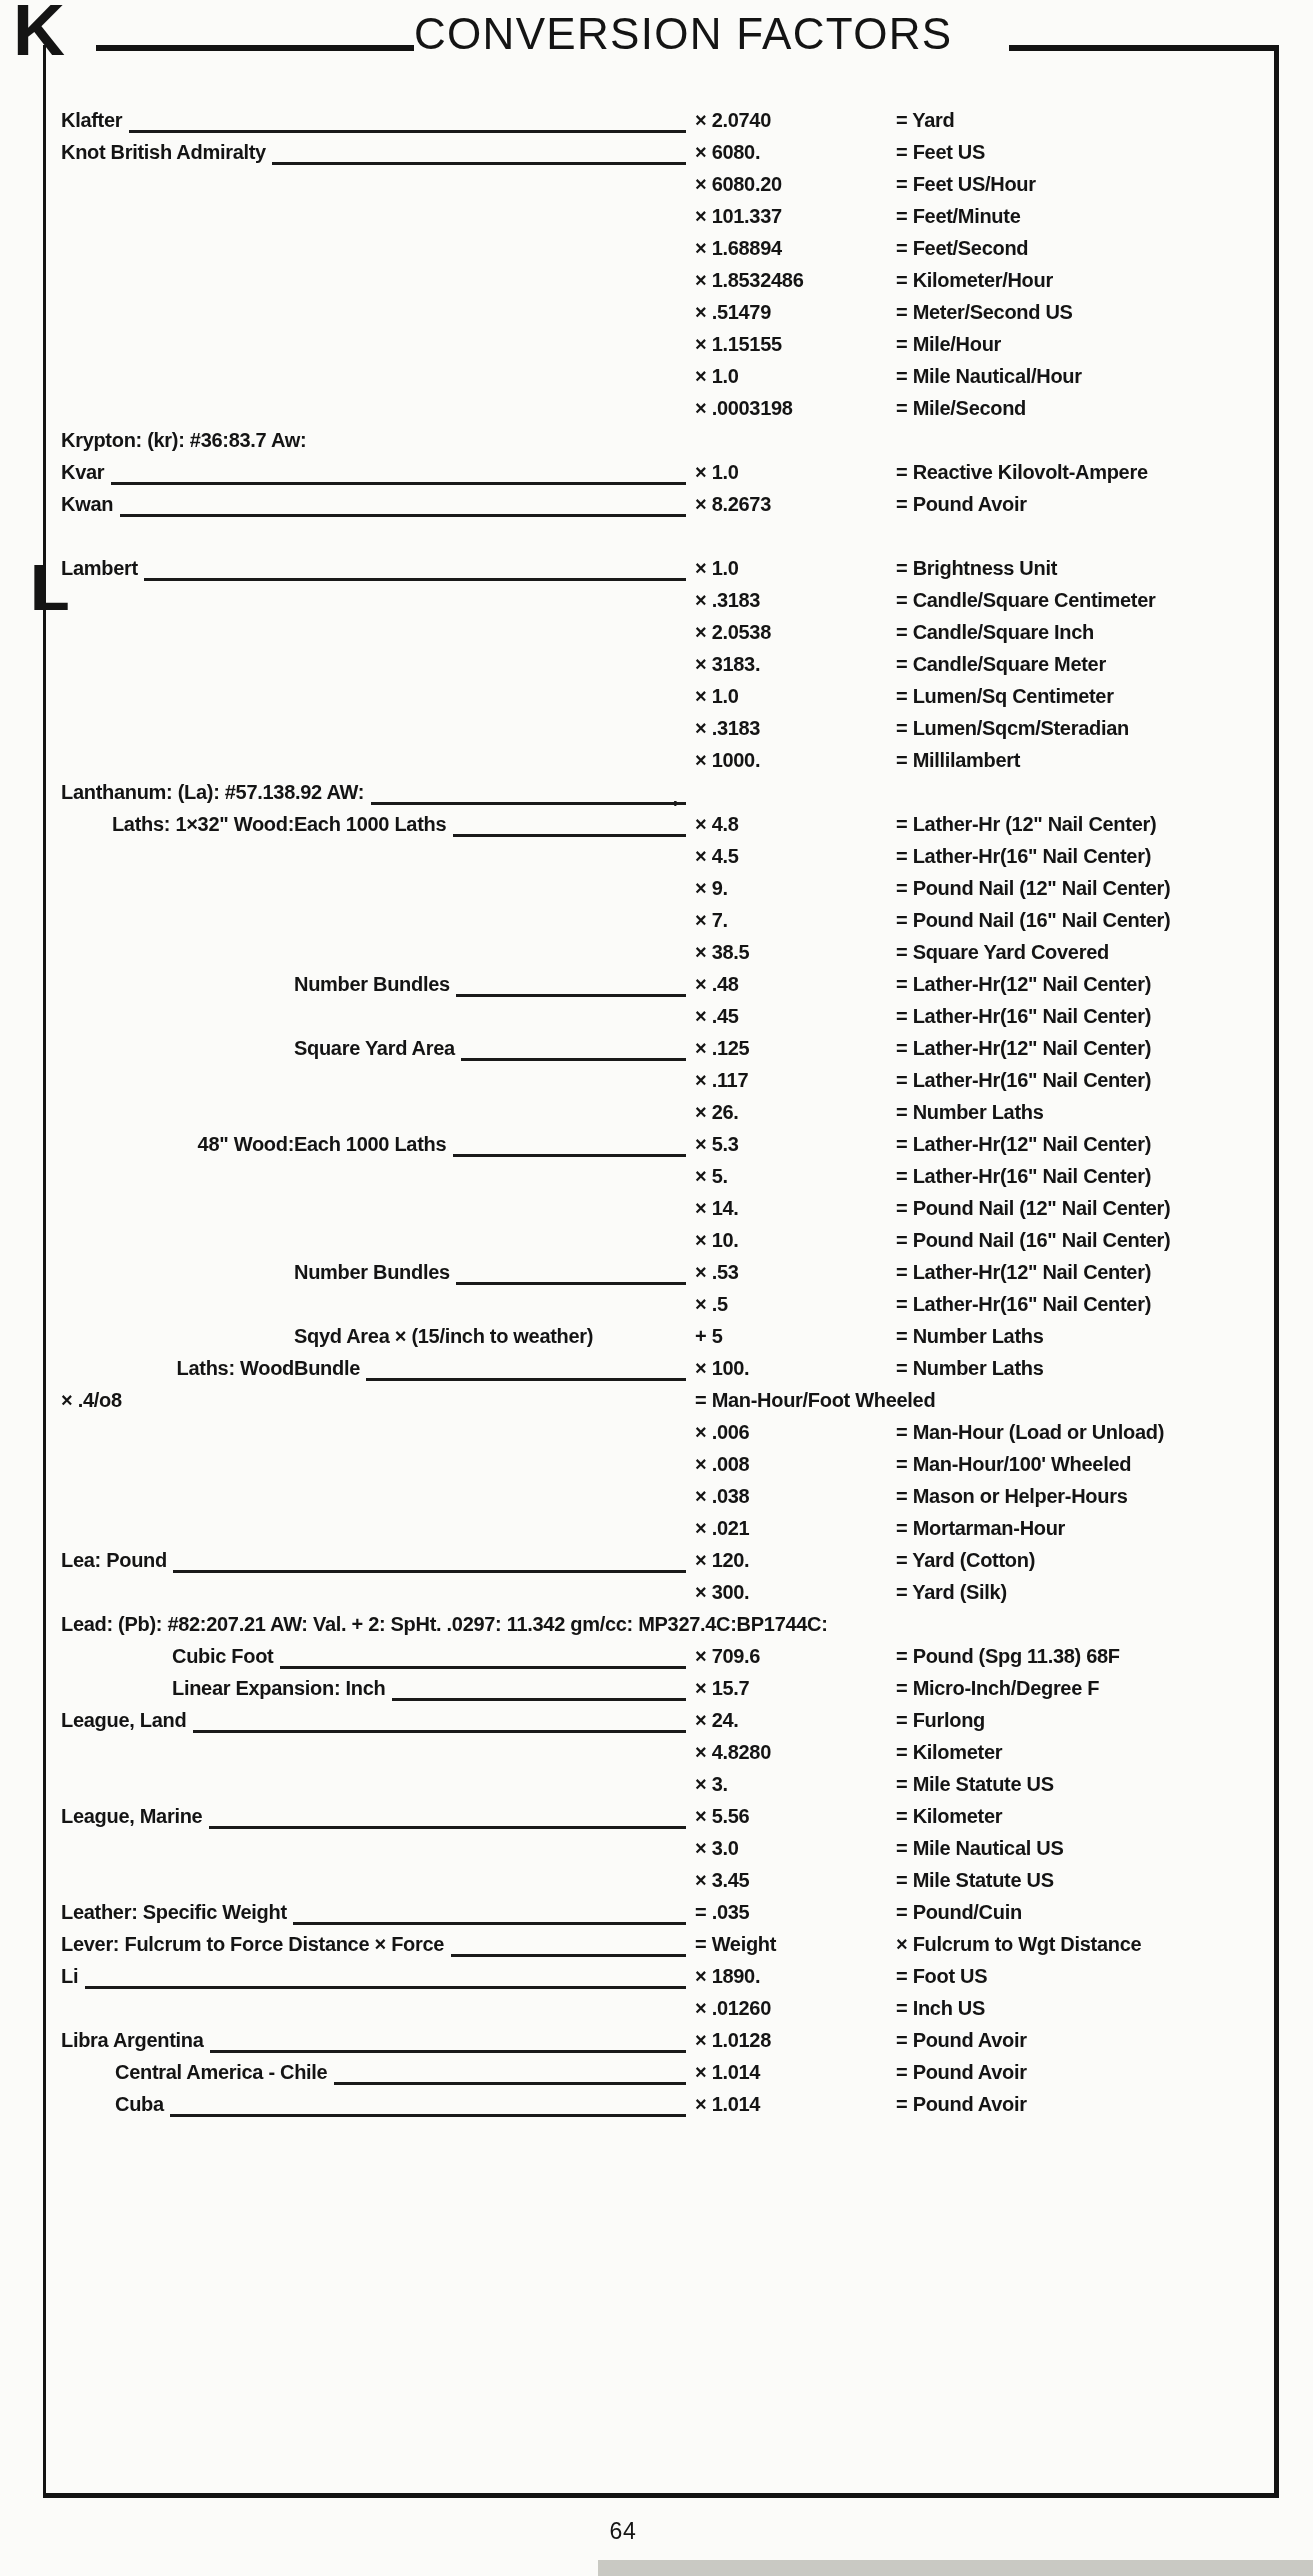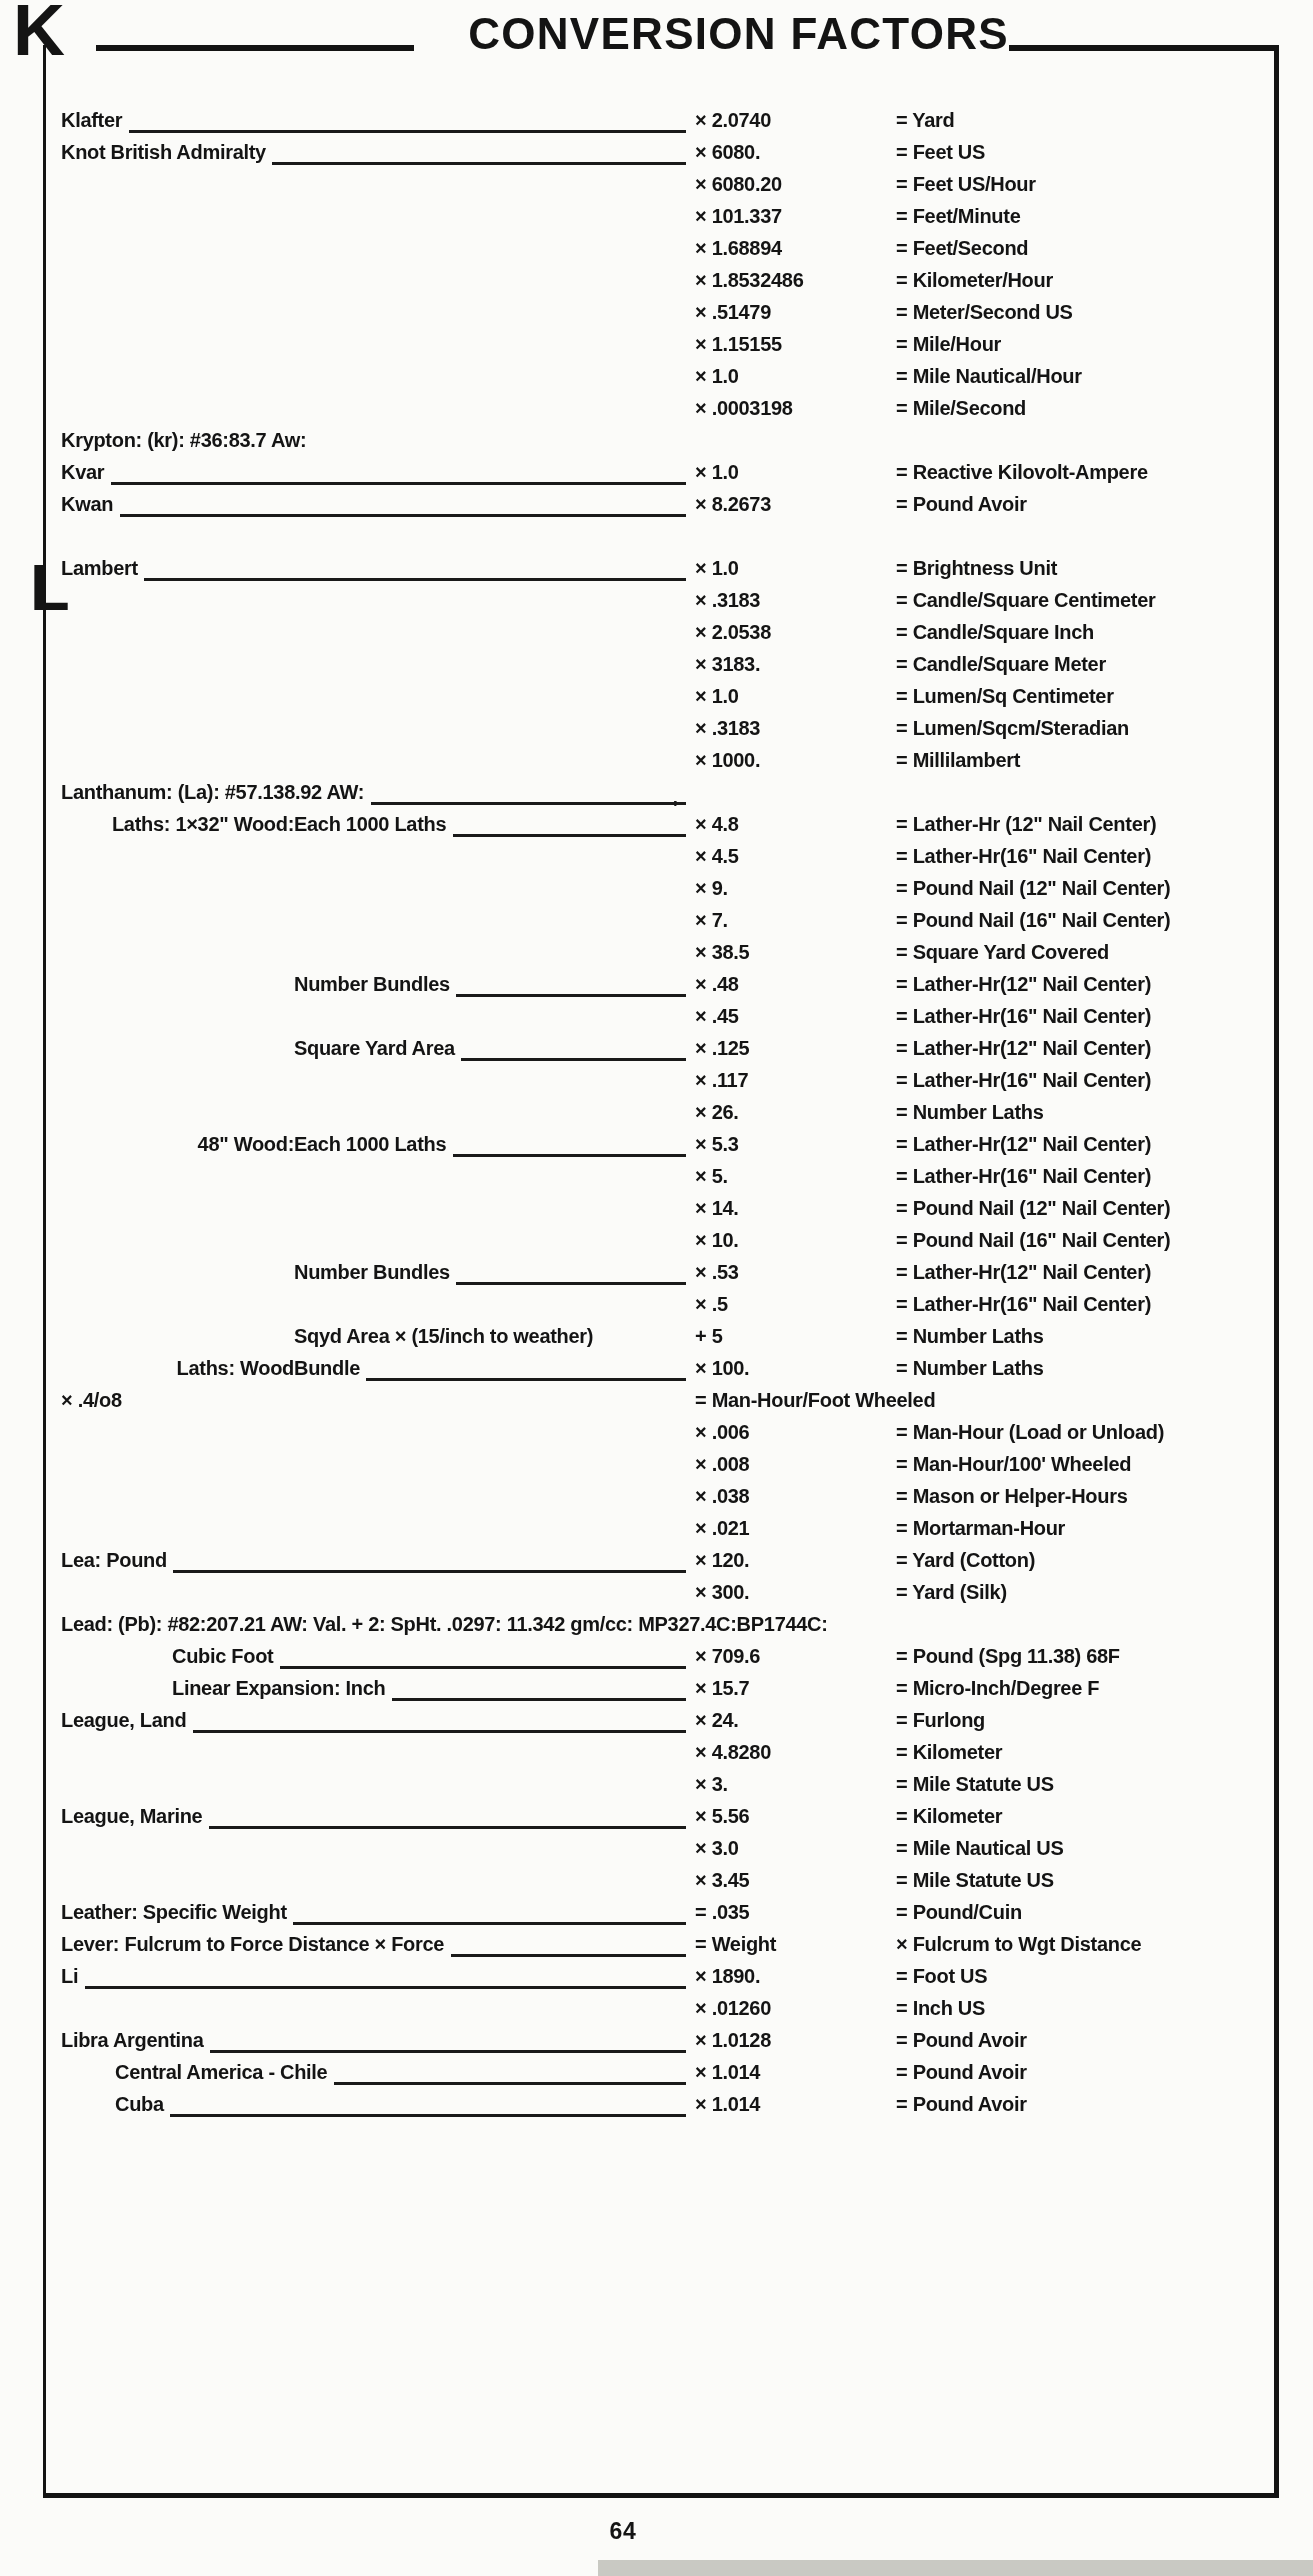--- a/index.html
+++ b/index.html
@@ -21,22 +21,22 @@
     position:absolute;left:30px;top:555px;
     font-size:65px;font-weight:700;line-height:1;
     letter-spacing:-2.6px;
   }
   
   .rule{position:absolute;top:45px;height:5.8px;background:#131313;}
   .rule-left{left:96px;width:318px;}
   .rule-right{left:1009px;width:270px;}
   .title{
     position:absolute;left:414px;top:9px;width:595px;
-    text-align:right;
-    font-size:44px;font-weight:700;letter-spacing:1.3px;
+    text-align:left;
+    font-size:44px;font-weight:400;letter-spacing:1.3px;
     white-space:nowrap;
   }
   
   .box{
     position:absolute;left:43px;top:45px;
     width:1228px;height:2448px;
     border:3.9px solid #131313;
     border-top:none;
     border-left-width:3.2px;
     border-right-width:5.2px;
@@ -65,21 +65,21 @@
     flex:1 1 auto;height:22px;
     border-bottom:3.2px solid #1a1a1a;
     margin:0 9px 0 6.5px;
   }
   .stray{
     position:absolute;left:673px;top:797px;
     font-size:19.4px;font-weight:700;
   }
   .pagenum{
     position:absolute;left:0;top:2518px;width:1246px;
-    text-align:center;font-size:23px;font-weight:700;letter-spacing:0.6px;
+    text-align:center;font-size:23px;font-weight:400;letter-spacing:0.6px;
   }
   .scan-shadow{
     position:absolute;left:598px;top:2560px;width:715px;height:16px;
     background:#c9c9c3;
   }
 </style>
 </head>
 <body>
 
 <div class="page">

